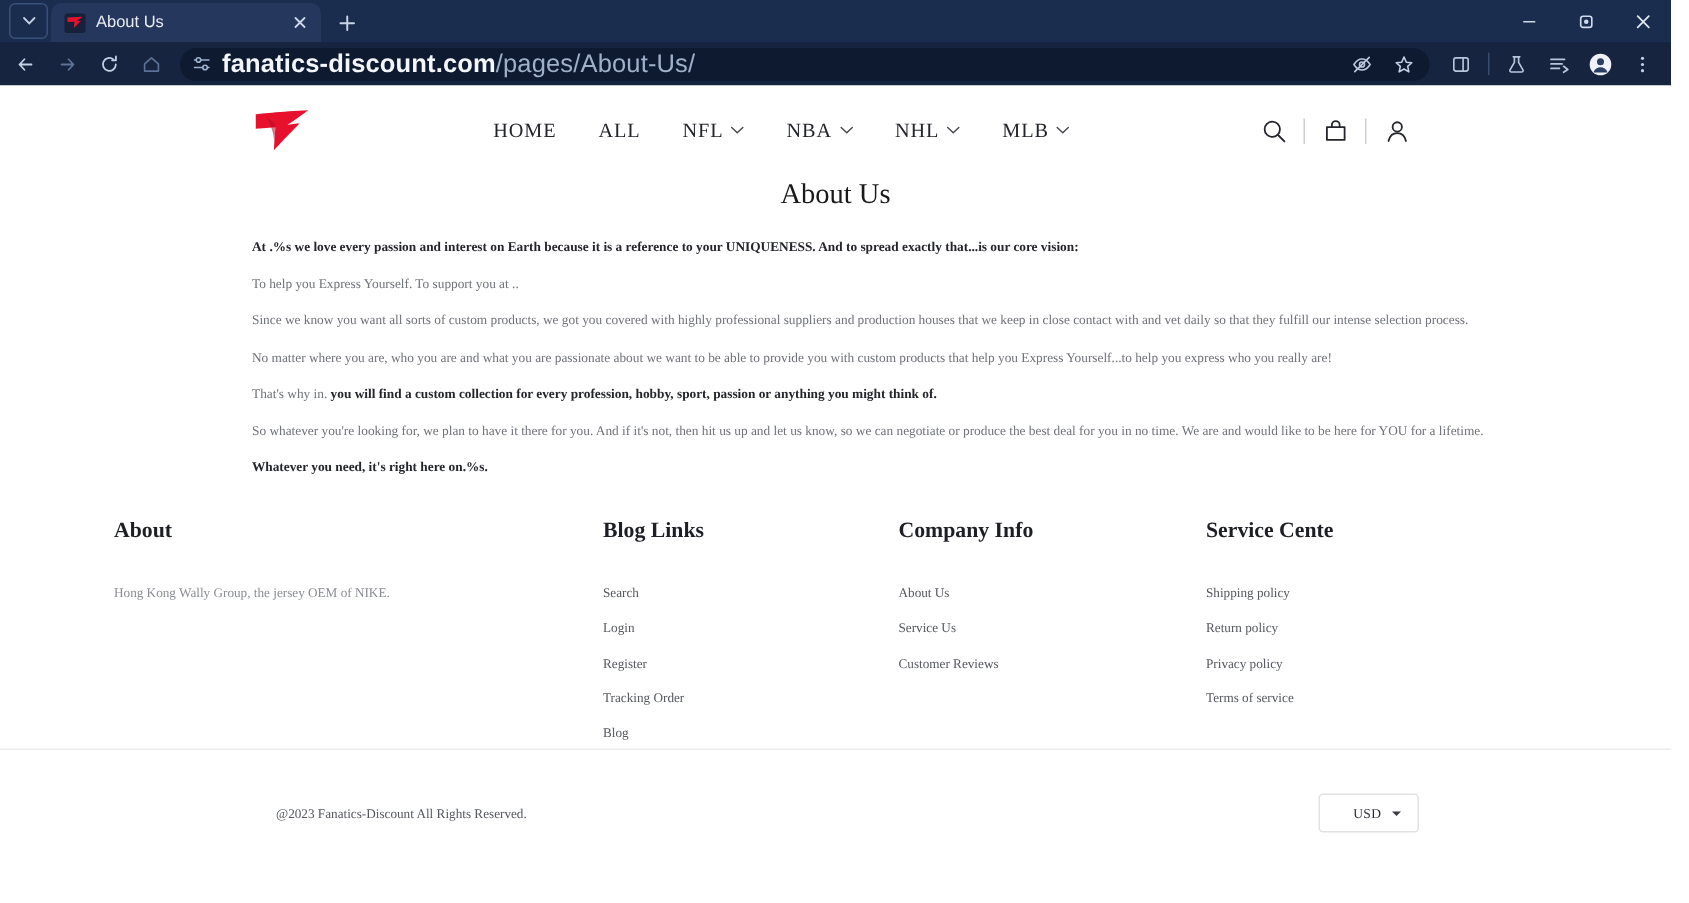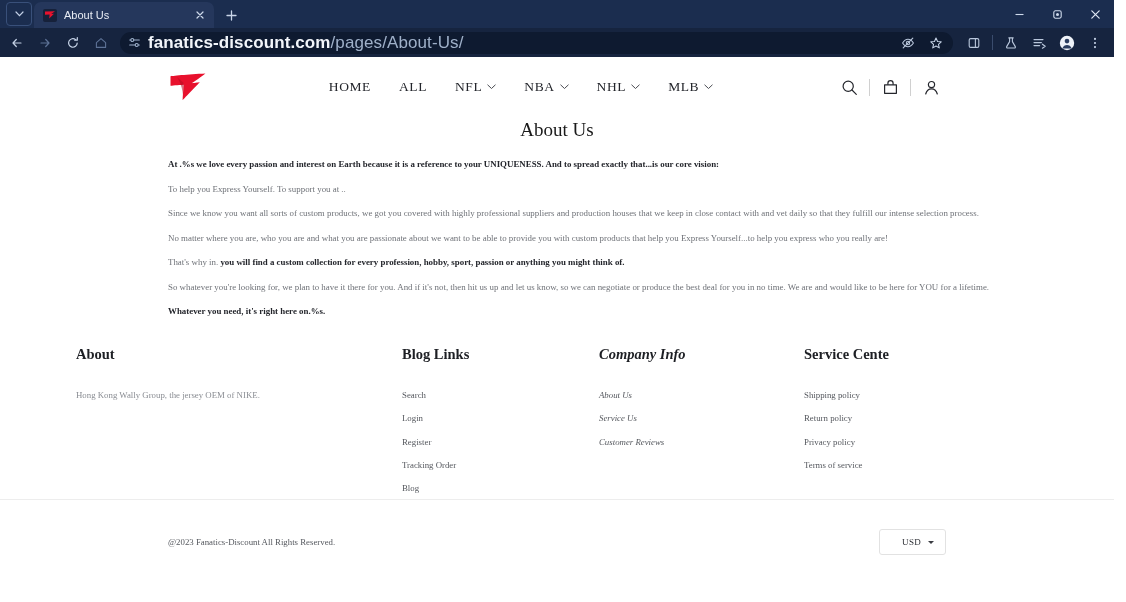--- a/index.html
+++ b/index.html
@@ -175,21 +175,21 @@
 
   
   .footer-cols {
     display: flex;
     padding: 0 76px;
     margin-top: 30px;
   }
   .fcol { flex: 0 0 auto; }
   .fcol:nth-child(1) { width: 326px; }
   .fcol:nth-child(2) { width: 197px; }
-  .fcol:nth-child(3) { width: 205px; font-style: italic; }
+  .fcol:nth-child(3) { width: 205px; }
   .fcol:nth-child(4) { width: 62px; }
   .fcol h3 {
     font-family: "Liberation Serif", serif;
     font-size: 14.5px;
     font-weight: bold;
     color: #1d1f24;
     margin-bottom: 28px;
     white-space: nowrap;
   }
   .fcol .desc {
@@ -214,21 +214,21 @@
   .hrule {
     height: 1px;
     background: #ededed;
     margin: 0 0 0 0;
     position: absolute;
     left: 0; right: 0;
     top: 442px;
   }
   .bottombar {
     position: absolute;
-    left: 0; right: 0; top: 455px;
+    left: 16px; right: 0; top: 455px;
     height: 60px;
     padding: 0 168px;
     display: flex; align-items: center; justify-content: space-between;
   }
   .copyright {
     font-family: "Liberation Serif", serif;
     font-size: 8.8px;
     color: #55585e;
     white-space: nowrap;
   }

